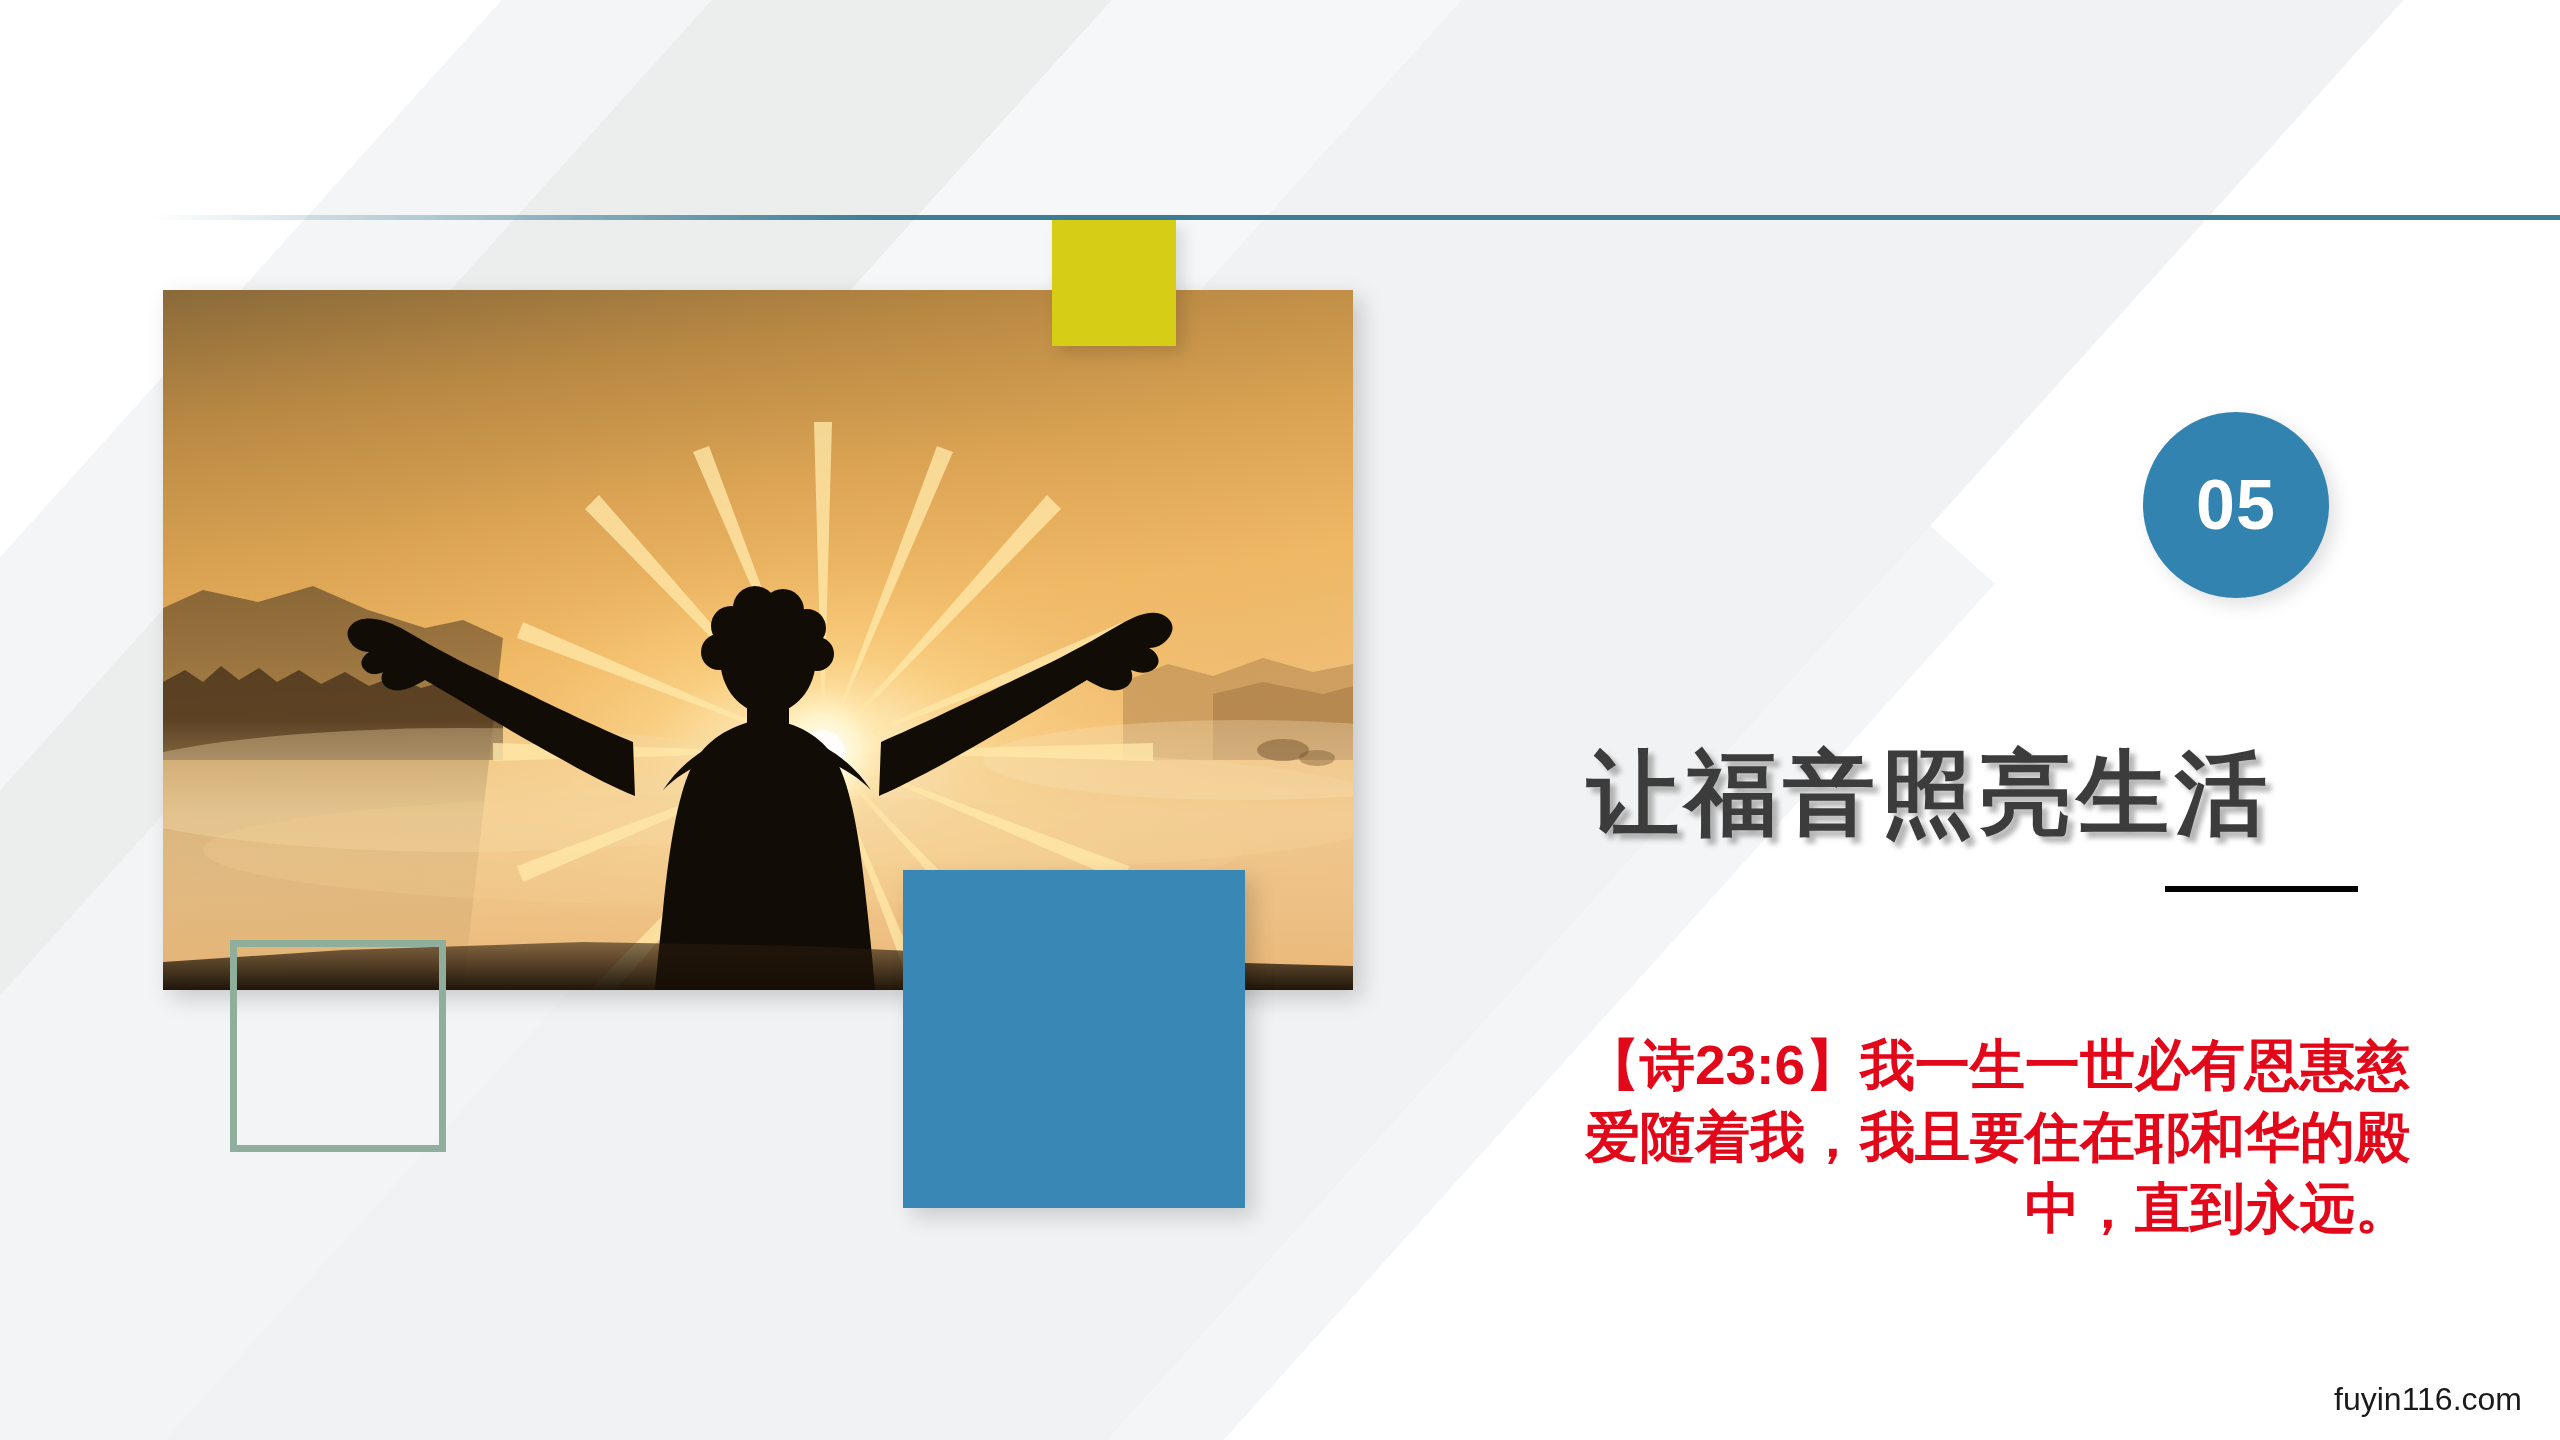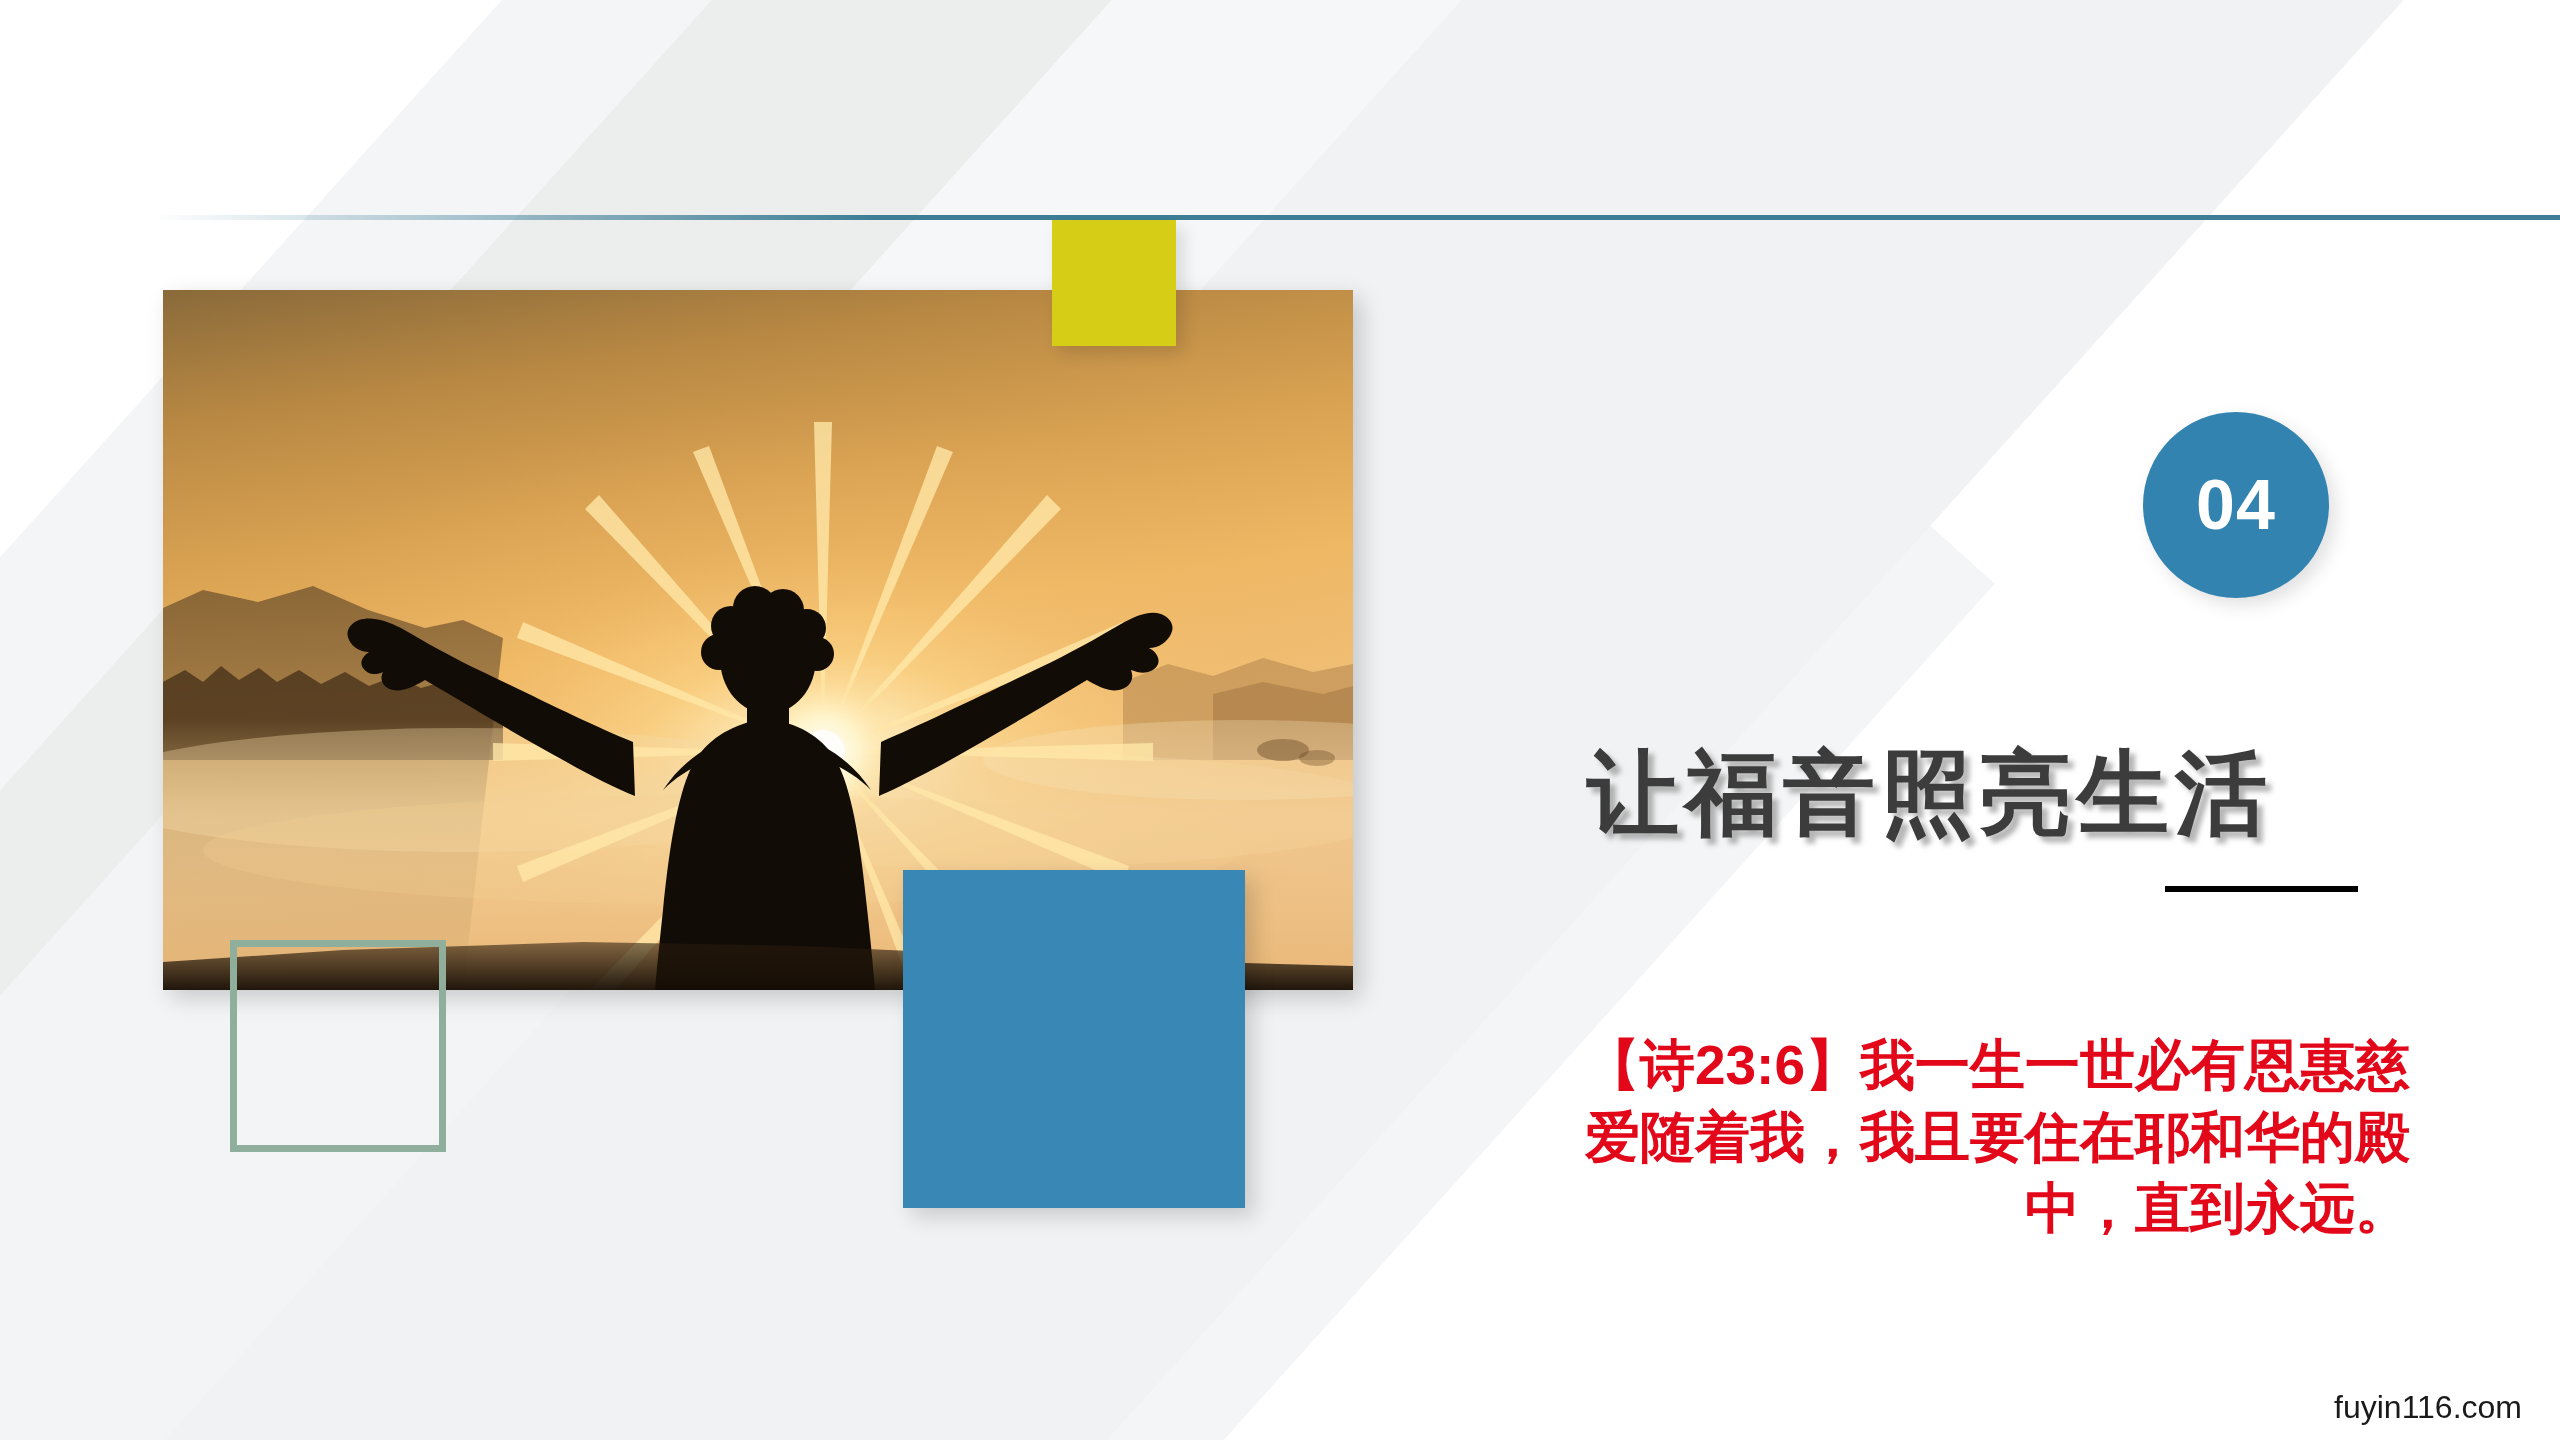--- a/index.html
+++ b/index.html
@@ -141,21 +141,21 @@
     font-weight: bold;
     line-height: 1.30;
     color: #e3071a;
     text-align: right;
     letter-spacing: 0px;
   }
 
   .watermark {
     position: absolute;
     right: 38px;
-    bottom: 14px;
+    bottom: 22px;
     font-size: 32px;
     color: #1a1a1a;
     letter-spacing: 0px;
   }
 </style>
 </head>
 <body>
 
 <div id="slide">
 
@@ -308,21 +308,21 @@
       </g>
 
       <path d="M0,672 L180,660 L420,652 L640,656 L900,668 L1190,676 L1190,700 L0,700 Z" fill="url(#fg)"></path>
     </svg>
   </div>
 
   <div class="yellow-rect"></div>
   <div class="blue-square"></div>
   <div class="green-outline"></div>
 
-  <div class="number-badge">04</div>
+  <div class="number-badge">05</div>
 
   <h1 class="slide-title">让福音照亮生活</h1>
 
   <div class="divider"></div>
 
   <p class="verse">【诗23:6】我一生一世必有恩惠慈爱随着我，我且要住在耶和华的殿中，直到永远。</p>
 
   <div class="watermark">fuyin116.com</div>
 
 </div>

